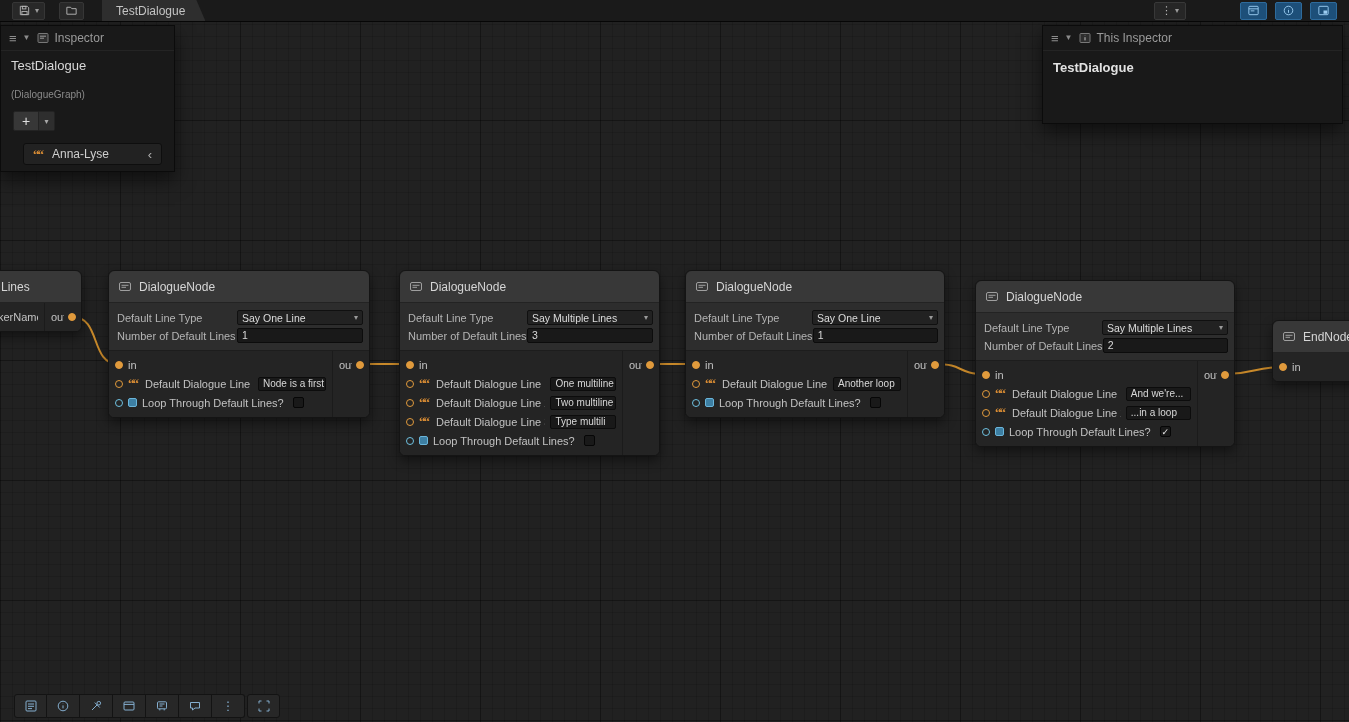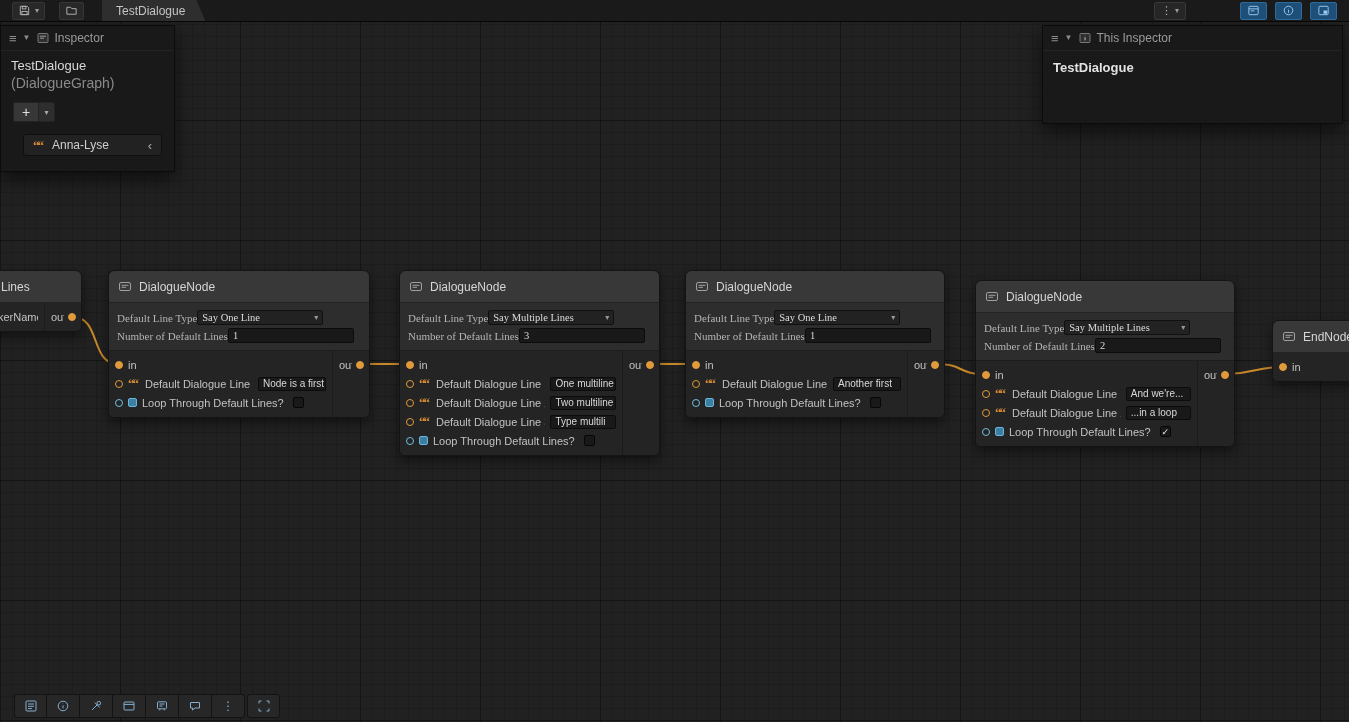--- a/index.html
+++ b/index.html
@@ -30,21 +30,21 @@
     box-shadow:0 5px 12px rgba(0,0,0,.45);
     color:#c8c8c8; font-size:11px;
   }
   .node-title {
     display:flex; align-items:center; gap:7px; height:32px; padding:0 9px;
     background:#383838; border-bottom:1px solid #232323;
     border-radius:6px 6px 0 0; color:#d6d6d6; font-size:12px; white-space:nowrap; overflow:hidden;
   }
   .node-icon svg { display:block; }
   .node-props { background:#2d2d2d; padding:6px 6px 5px 8px; border-bottom:1px solid #1d1d1d; }
-  .prop-row { display:flex; align-items:center; justify-content:flex-start; height:17px; margin-bottom:1px;font-family:Liberation Serif, serif; }
+  .prop-row { display:flex; align-items:center; justify-content:space-between; height:17px; margin-bottom:1px; }
   .prop-label { font-size:11px; color:#b4b4b4; white-space:nowrap; }
   .dropdown {
     width:126px; height:15px; background:#222; border:1px solid #101010; border-radius:2px;
     display:flex; align-items:center; justify-content:space-between; padding:0 4px;
     font-size:10.5px; color:#dcdcdc; white-space:nowrap; overflow:hidden;
   }
   .dd-caret { color:#9a9a9a; font-size:8px; line-height:1; }
   .text-field {
     background:#191919; border:1px solid #0c0c0c; border-radius:2px; color:#d8d8d8;
     font-size:10.5px; padding:0 4px; height:15px; line-height:13px;
@@ -73,21 +73,21 @@
   .panel { position:absolute; z-index:10; background:#191919; border:1px solid #0b0b0b; box-shadow:0 8px 18px rgba(0,0,0,.55); }
   .blackboard { left:0; top:25px; width:175px; height:147px; }
   .inspector { left:1042px; top:25px; width:301px; height:99px; }
   .panel-header { display:flex; align-items:center; gap:6px; height:25px; padding:0 8px; border-bottom:1px solid #242424; }
   .hamburger { color:#8c8c8c; font-size:13px; line-height:1; }
   .collapse-arrow { color:#8c8c8c; font-size:8px; line-height:1; }
   .panel-title { color:#9a9a9a; font-size:12px; white-space:nowrap; }
   .ph-icon svg { display:block; }
   .bb-asset { padding:7px 10px 4px; }
   .bb-name { color:#d8d8d8; font-size:13px; }
-  .bb-type { color:#8a8a8a; font-size:14px; margin-top:2px; }
+  .bb-type { color:#8a8a8a; font-size:10px; margin-top:16px; }
   .bb-actions { display:flex; padding:7px 0 0 12px; }
   .bb-add {
     width:26px; height:20px; background:#373737; border:1px solid #232323; color:#e0e0e0;
     font-size:14px; line-height:1; border-radius:2px 0 0 2px; display:flex; align-items:center; justify-content:center;
   }
   .bb-add-dd {
     width:16px; height:20px; background:#2e2e2e; border:1px solid #232323; border-left:none; color:#a8a8a8;
     font-size:8px; border-radius:0 2px 2px 0; display:flex; align-items:center; justify-content:center;
   }
   .bb-row {
@@ -308,21 +308,21 @@
       <div class="node-body">
         <div class="inputs">
           <div class="port-row">
             <span class="dot" style="border-color: rgb(224, 154, 60); background: rgb(224, 154, 60);"></span>
             <span class="port-label">in</span>
           </div>
           <div class="port-row">
             <span class="dot" style="border-color: rgb(224, 154, 60);"></span>
             <span class="quote-icon">““</span>
             <span class="port-label">Default Dialogue Line</span>
-            <div class="text-field line">Another first</div>
+            <div class="text-field line">Another loop</div>
           </div>
           <div class="port-row">
             <span class="dot" style="border-color: rgb(111, 193, 224);"></span>
             <span class="bool-icon"></span>
             <span class="port-label">Loop Through Default Lines?</span>
             <span class="checkbox"></span>
           </div>
         </div>
         <div class="outputs">
           <div class="port-row out">

